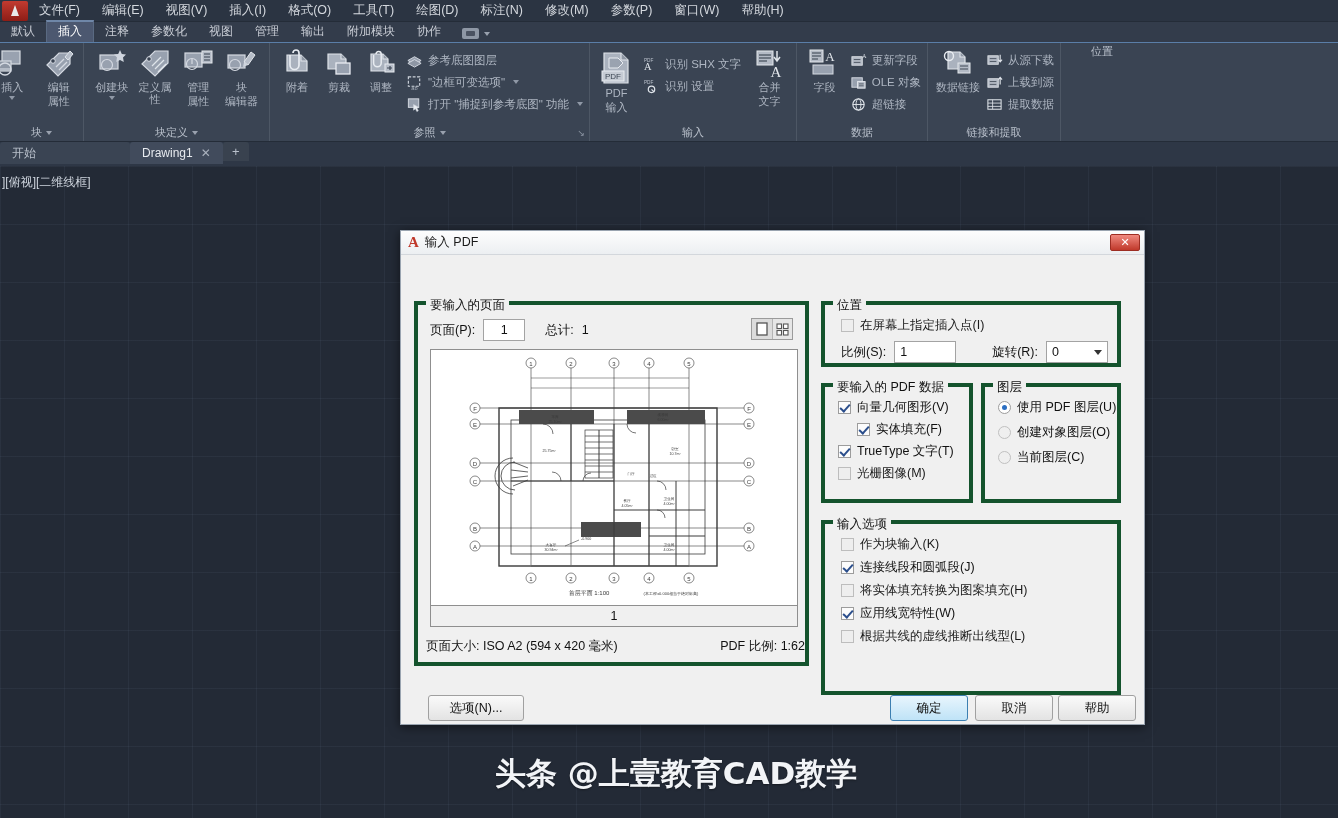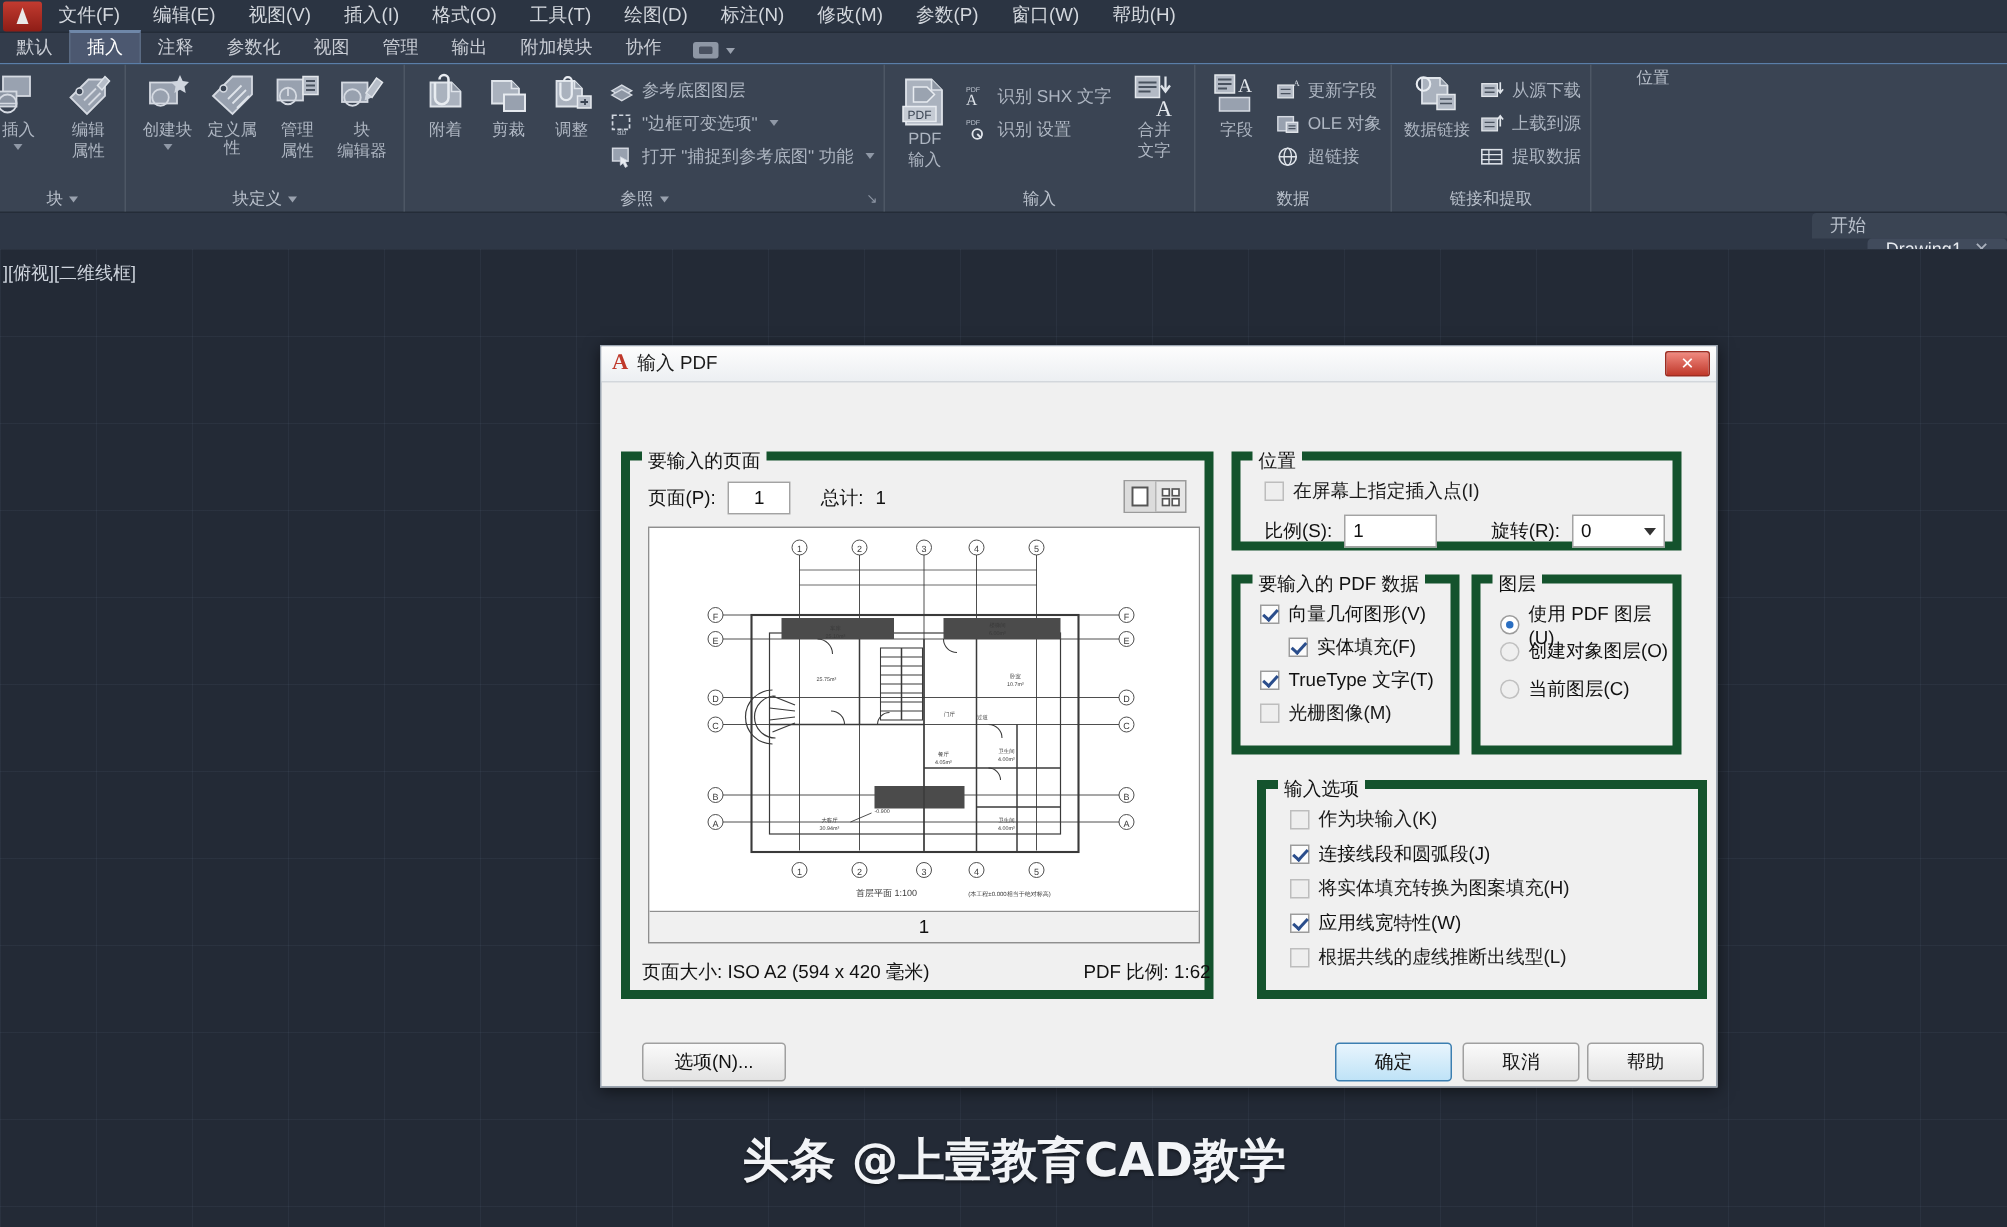--- a/index.html
+++ b/index.html
@@ -102,21 +102,21 @@
     border-right:3.5px solid transparent;border-top:4px solid #8f98a6; margin-left:3px;}
 
   
   .ic{ display:block; }
   .ic-lg{ width:32px;height:32px; }
   .ic-sm{ width:17px;height:17px; }
 
   
   .filetabs{
     position:absolute;left:0;top:142px;width:1338px;height:24px;
-    background:#2e3746; display:flex; align-items:flex-end;flex-direction:column;
+    background:#2e3746; display:flex; 
   }
   .ftab{
     height:22px; display:flex;align-items:center; gap:8px;
     padding:0 12px; font-size:12px; color:#b9c0cb;
     border-top-left-radius:3px;border-top-right-radius:3px;
     cursor:default; white-space:nowrap;
   }
   .ftab.start{ background:#3a4453; width:130px; }
   .ftab.active{ background:#414b5c; color:#e7eaef; }
   .ftab .x{ font-size:12px; color:#aab1bd; }
@@ -181,21 +181,21 @@
     height:24px; display:flex;align-items:center;justify-content:center;
     font-size:12.5px; color:#111; cursor:pointer; padding:0 10px;
     white-space:nowrap;
   }
   .btn.primary{
     background:linear-gradient(180deg,#e8f5fd,#bfe3f7);
     border:1px solid #3c7fb1;
   }
 
   .group{
-    position:absolute; border:6px solid #14532d;
+    position:absolute; border:4px solid #14532d;
   }
   .group > .gt{
     position:absolute; top:-8px; left:8px; background:#f0f0f0;
     padding:0 4px; font-size:12.5px; color:#111; white-space:nowrap;
   }
 
   .chk{ display:flex;align-items:center;gap:6px; font-size:12.5px; cursor:pointer;}
   .chk .box{
     width:13px;height:13px;border:1px solid #9c9c9c;background:#fff;
     position:relative; flex:none;
@@ -856,21 +856,21 @@
       <div class="rad off" style="position:absolute;left:13px;top:37px;">
         <span class="dot"></span>
         <span>创建对象图层(O)</span>
       </div>
       <div class="rad off" style="position:absolute;left:13px;top:62px;">
         <span class="dot"></span>
         <span>当前图层(C)</span>
       </div>
     </div>
 
-    <div class="group" style="left:437px;top:265px;width:300px;height:146px;">
+    <div class="group" style="left:420px;top:265px;width:300px;height:175px;">
       <div class="gt">输入选项</div>
       <div class="chk dis" style="position:absolute;left:16px;top:12px;">
         <span class="box"></span>
         <span>作为块输入(K)</span>
       </div>
       <div class="chk on" style="position:absolute;left:16px;top:35px;">
         <span class="box"></span>
         <span>连接线段和圆弧段(J)</span>
       </div>
       <div class="chk dis" style="position:absolute;left:16px;top:58px;">

